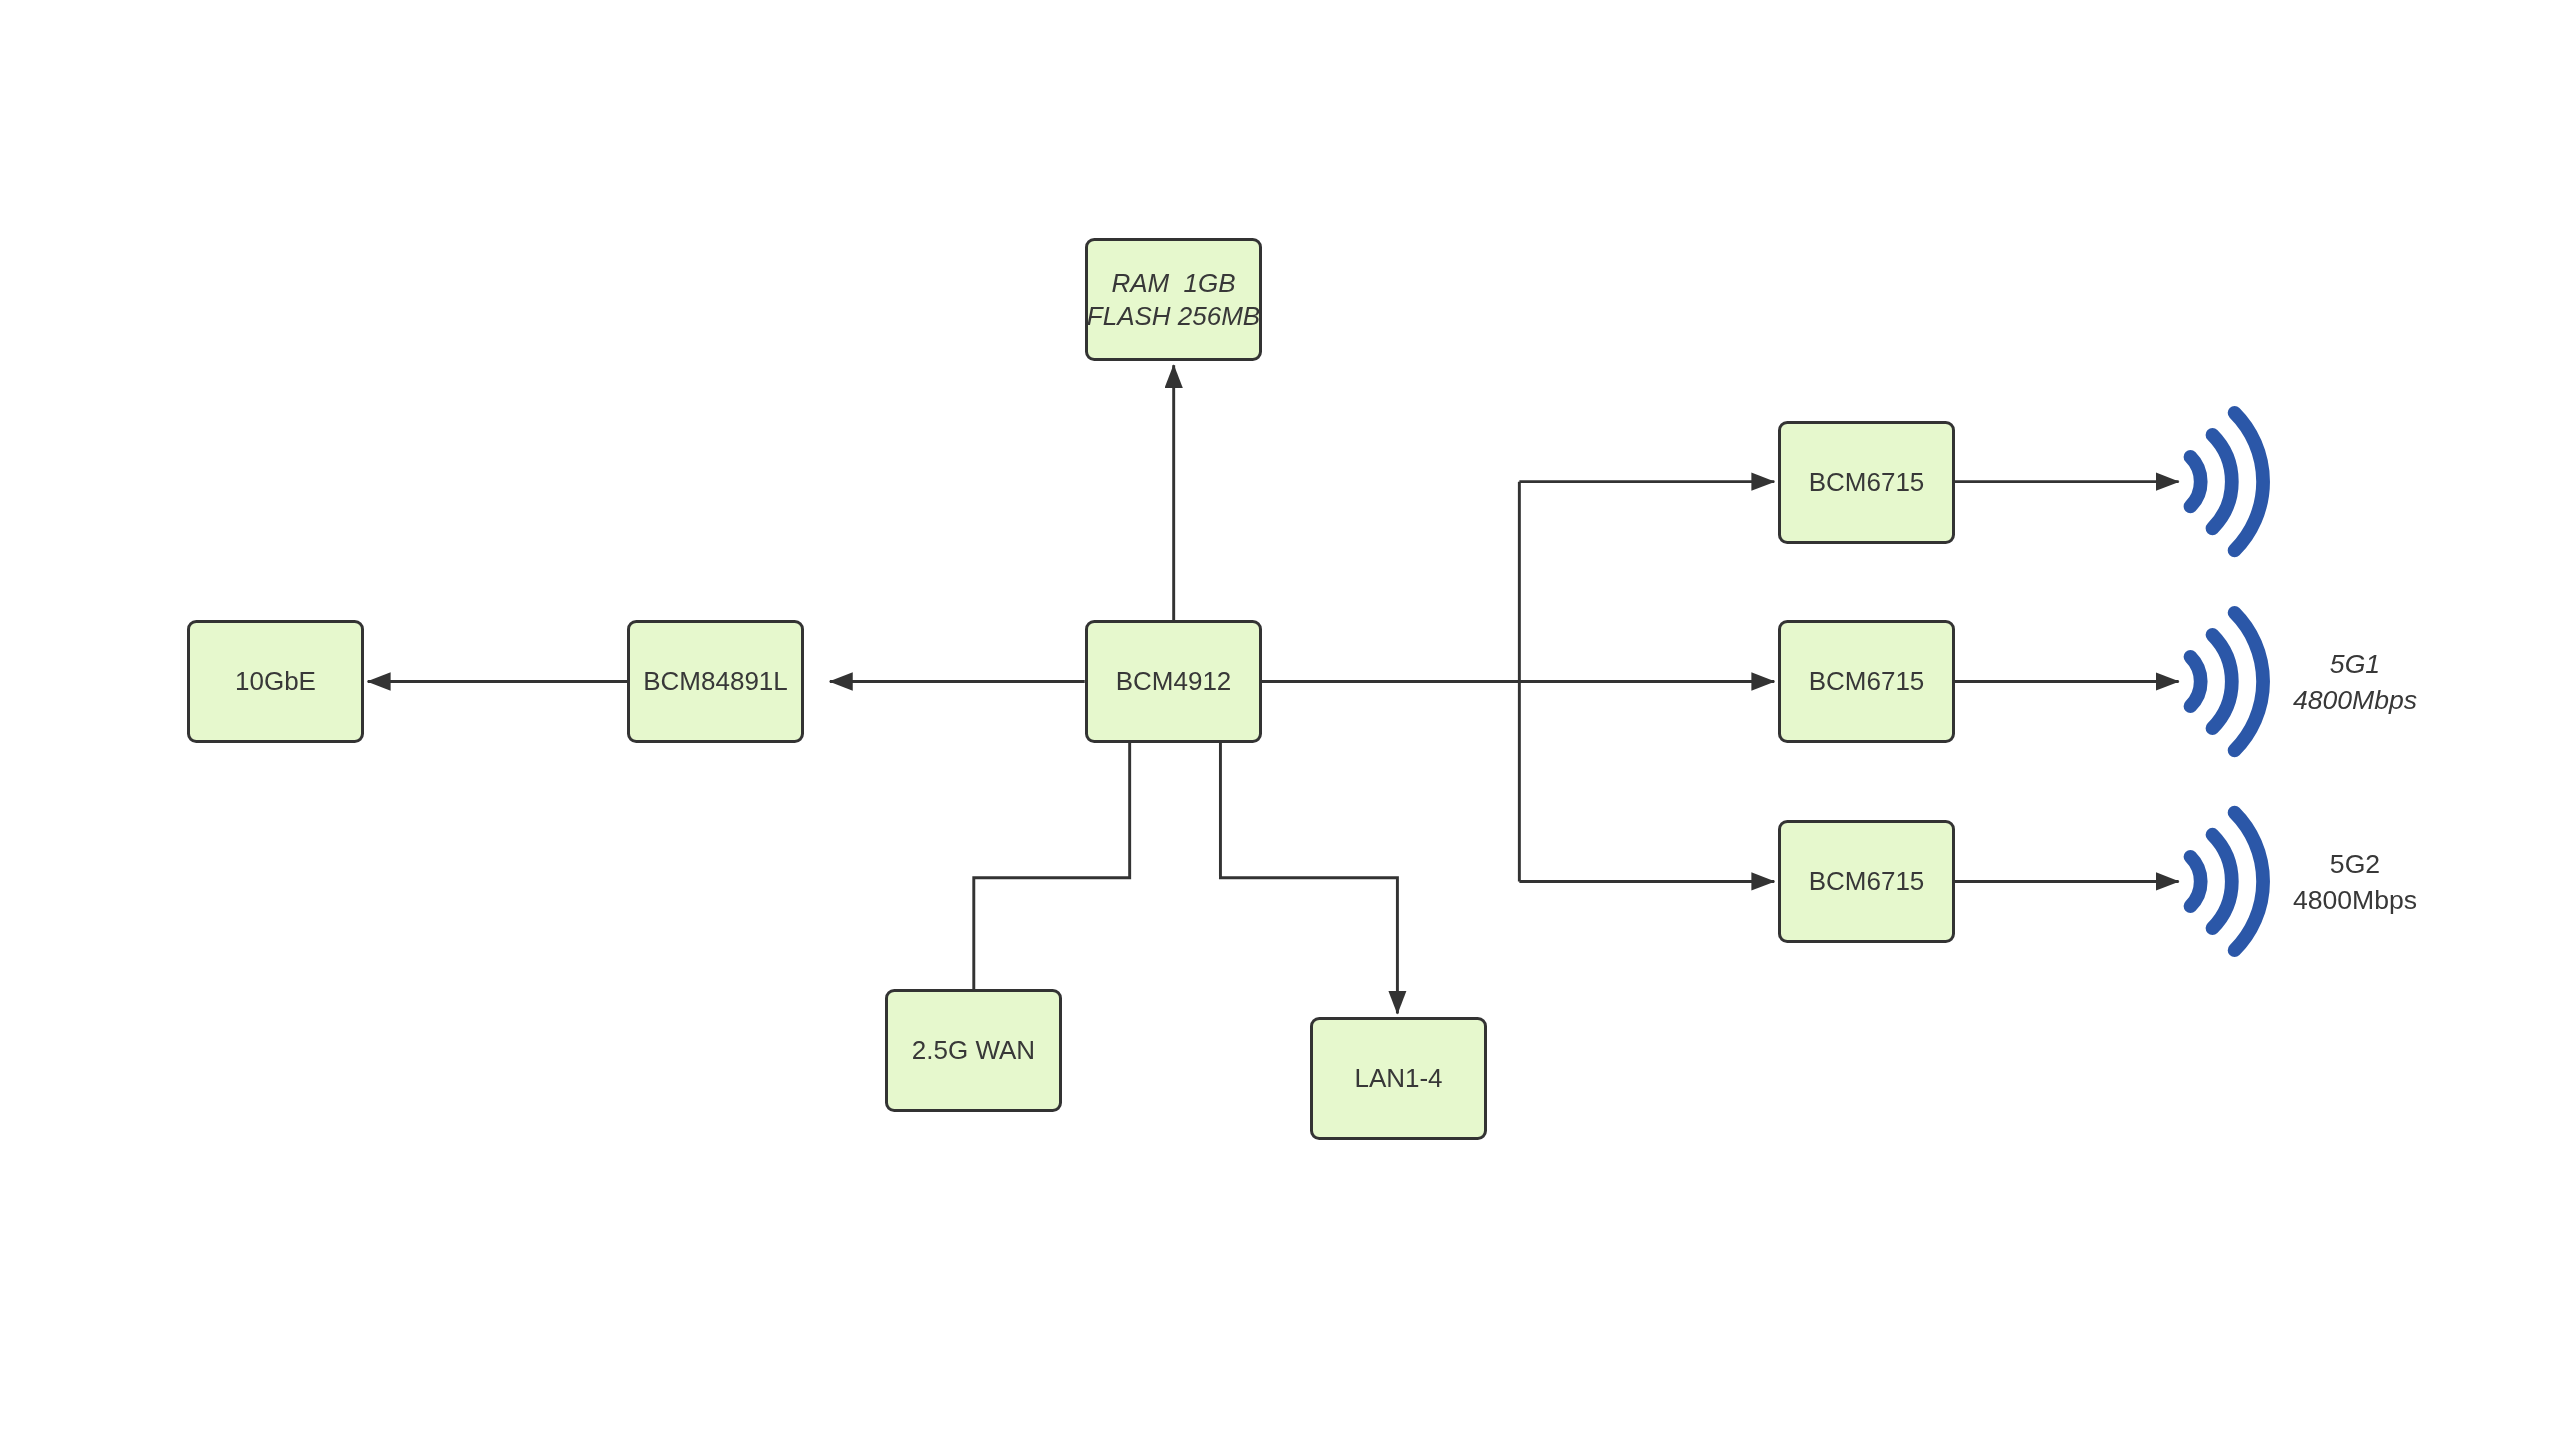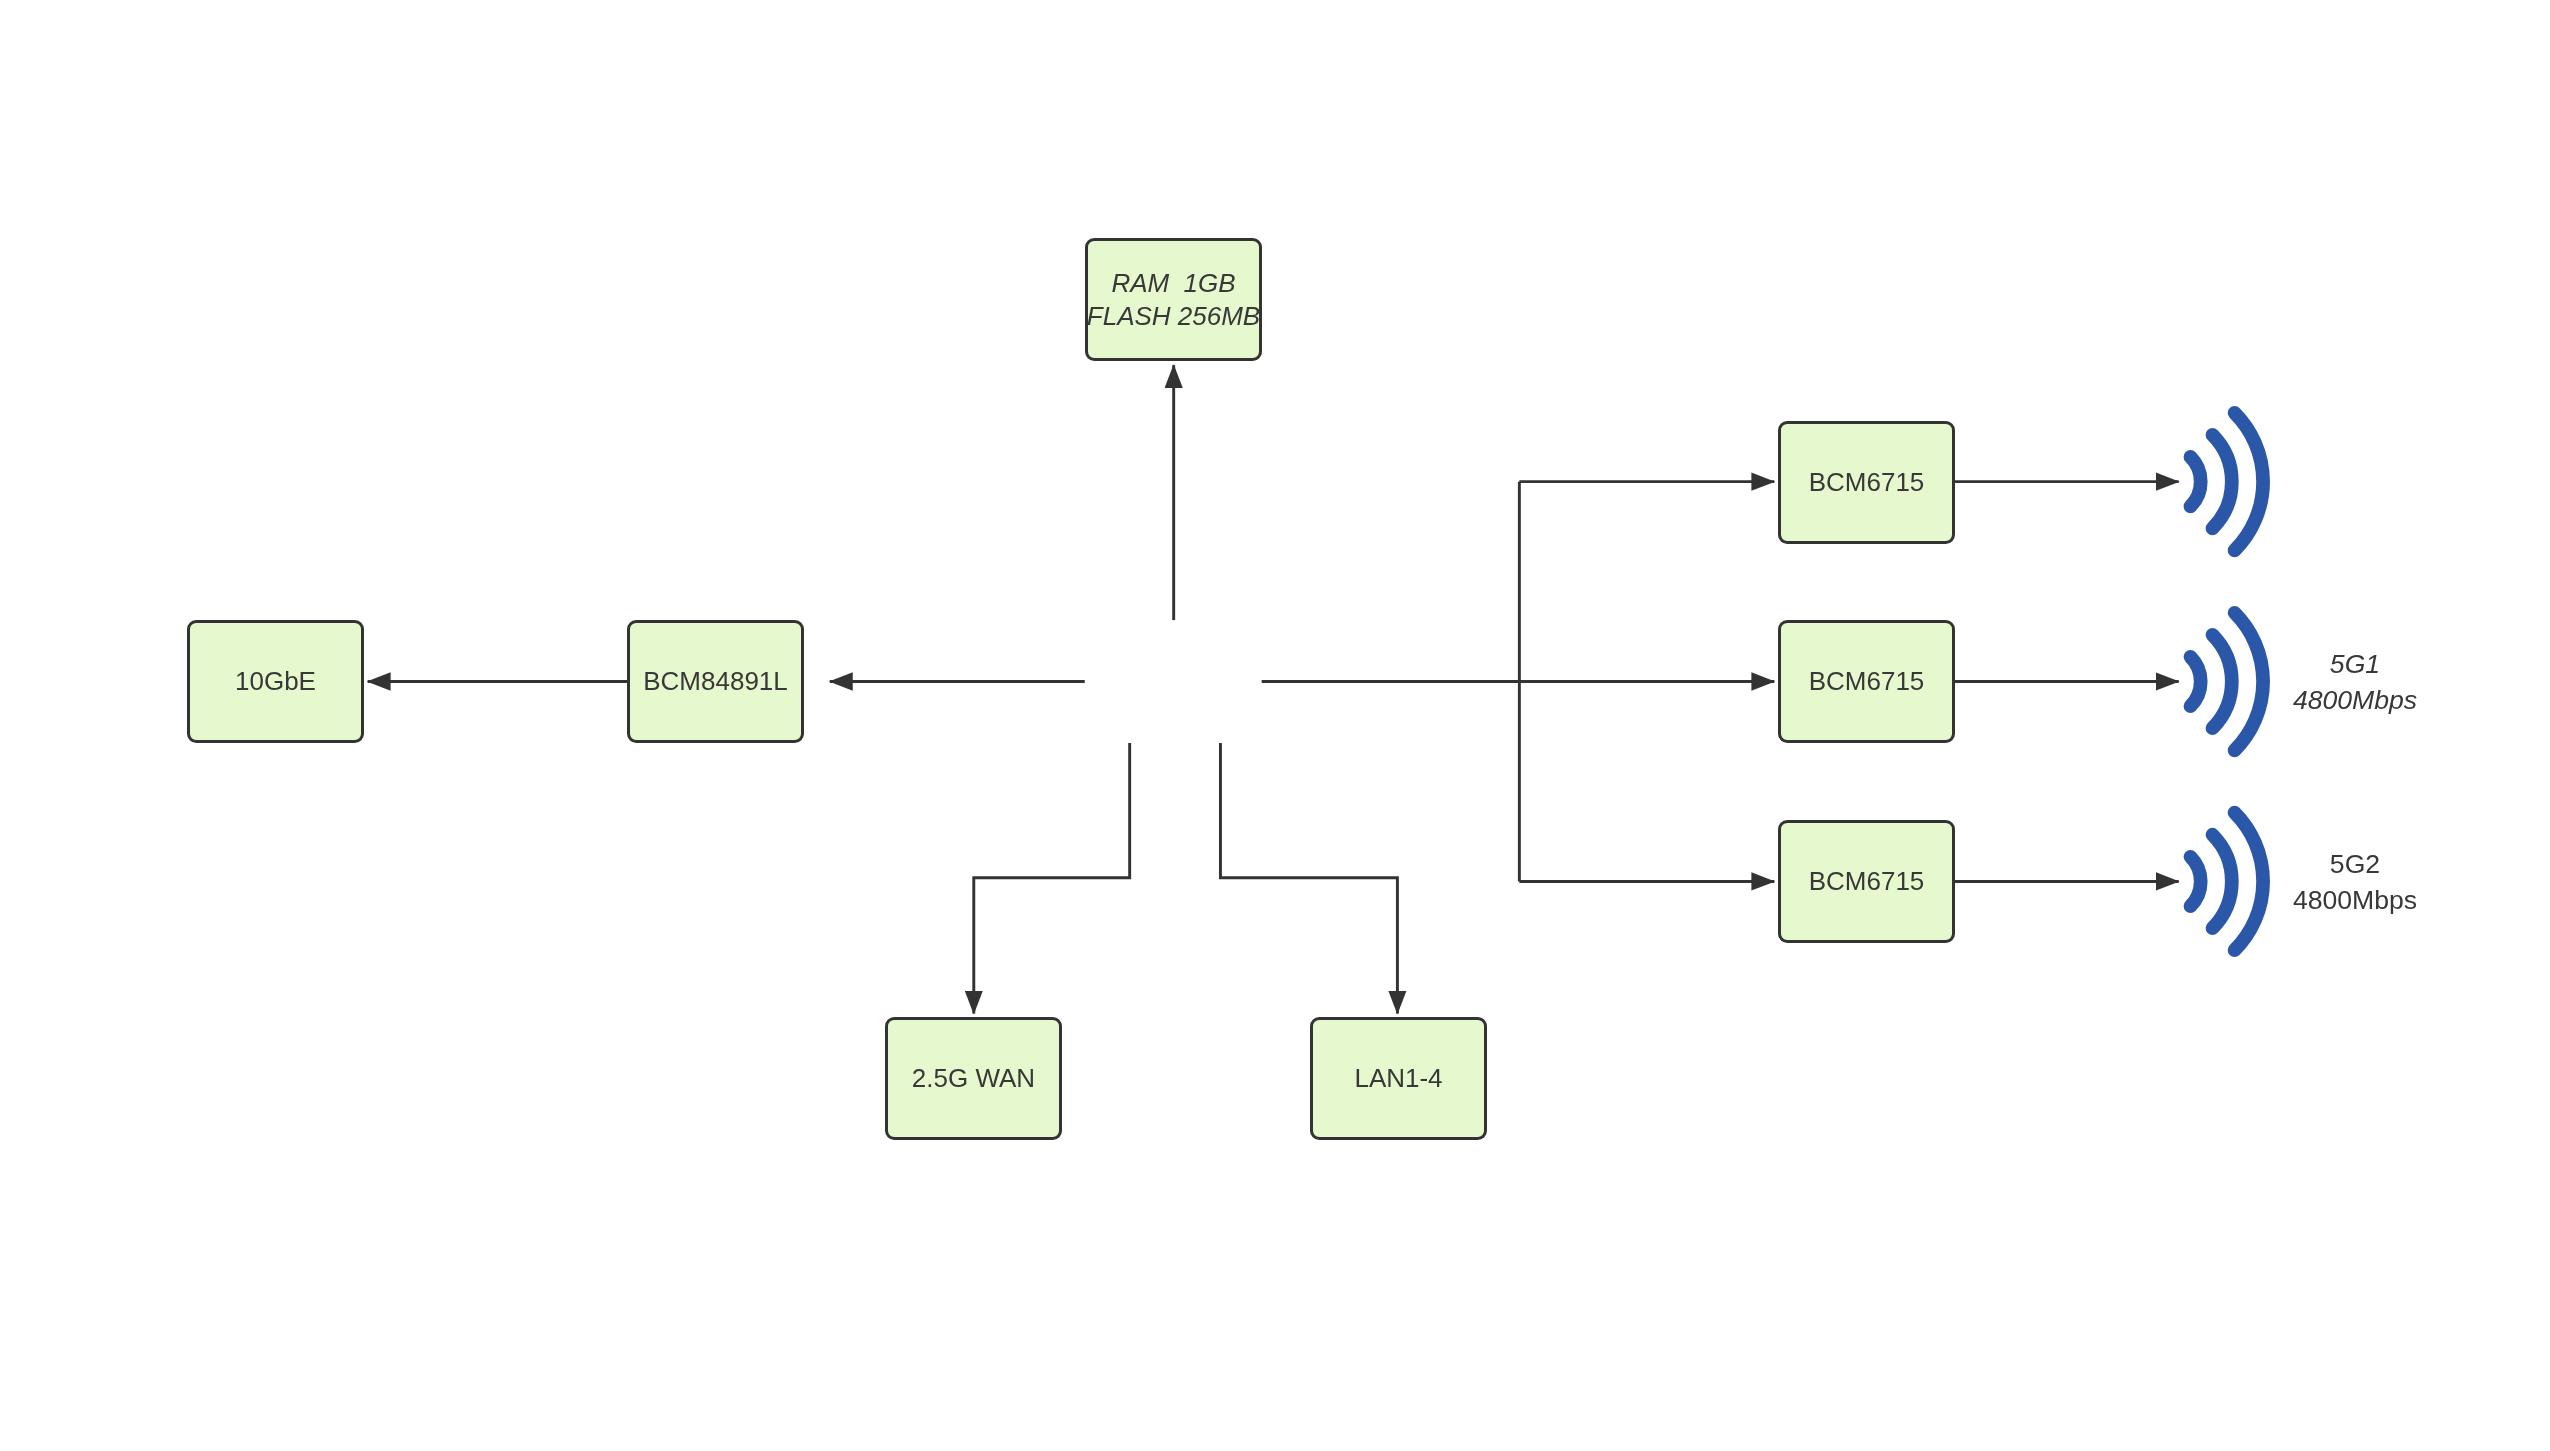--- a/index.html
+++ b/index.html
@@ -119,20 +119,23 @@
       <path class="wifi-arc" d="M50.9,-50.9 A72,72 0 0 1 50.9,50.9"></path>
       <path class="wifi-arc" d="M75,-75 A106,106 0 0 1 75,75"></path>
     </g>
   </svg>
 
   <div class="node" style="left:1085px; top:238px;font-style:italic;">
     <span>RAM  1GB</span>
     <span>FLASH 256MB</span>
   </div>
 
+  <div class="node" style="left:1085px; top:620px;">
+    <span>BCM4912</span>
+  </div>
 
   <div class="node" style="left:627px; top:620px;">
     <span>BCM84891L</span>
   </div>
 
   <div class="node" style="left:187px; top:620px;">
     <span>10GbE</span>
   </div>
 
   <div class="node" style="left:1778px; top:421px;">
@@ -140,21 +143,21 @@
   </div>
 
   <div class="node" style="left:1778px; top:620px;">
     <span>BCM6715</span>
   </div>
 
   <div class="node" style="left:1778px; top:820px;">
     <span>BCM6715</span>
   </div>
 
-  <div class="node" style="left:885px; top:1017px;">
+  <div class="node" style="left:885px; top:989px;">
     <span>2.5G WAN</span>
   </div>
 
   <div class="node" style="left:1310px; top:1017px;">
     <span>LAN1-4</span>
   </div>
 
   <div class="wireless-label" style="left:2245px; top:643px;font-style:italic;">
     <span>5G1</span>
     <span>4800Mbps</span>

